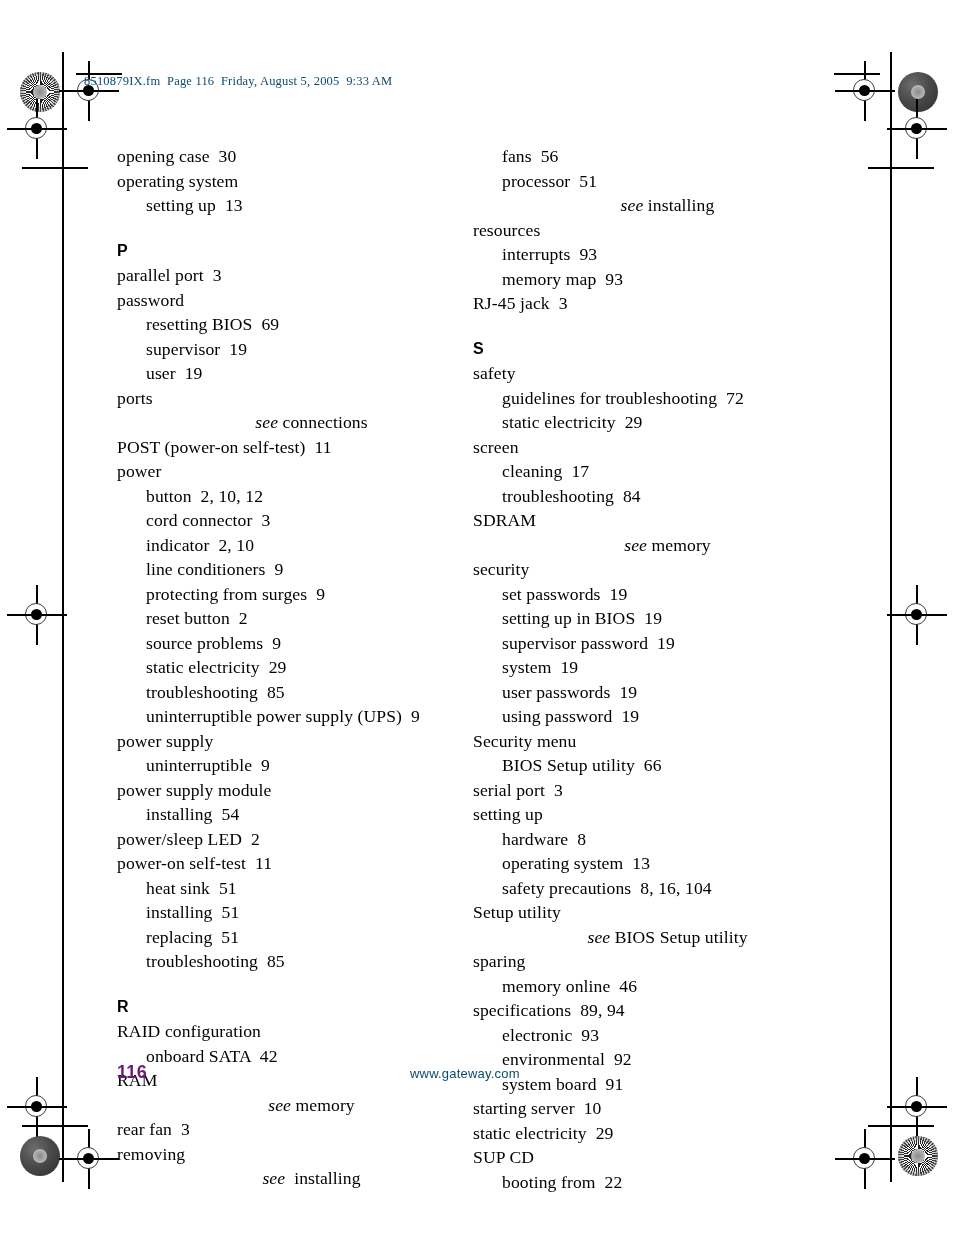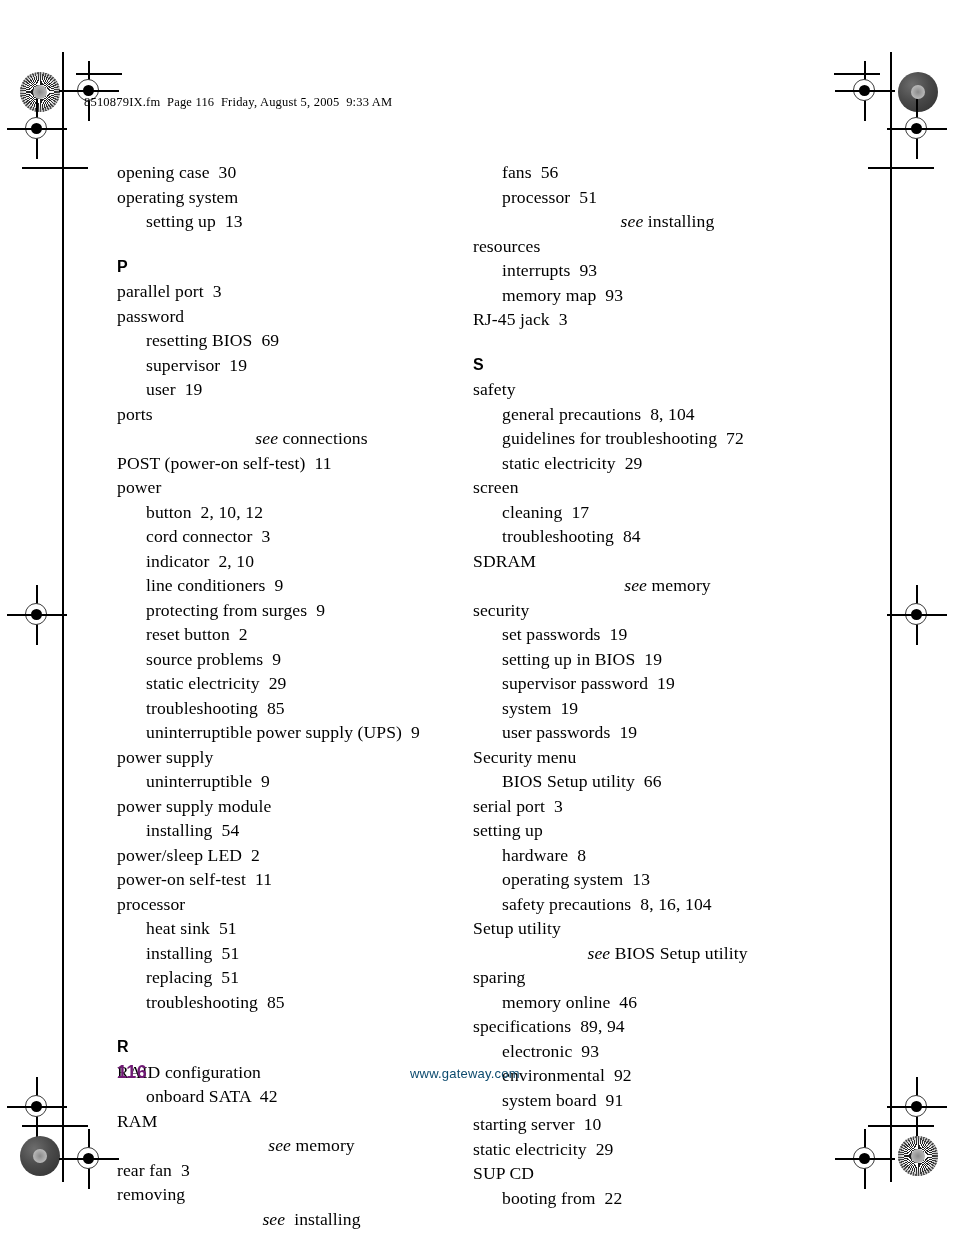--- a/index.html
+++ b/index.html
@@ -79,33 +79,33 @@
   .rule-v {
     position: absolute;
     width: 1.5px;
     background: #000;
   }
 
   
   .slug {
     position: absolute;
     left: 84px;
-    top: 95px;
+    top: 74px;
     font-family: "Liberation Serif", serif;
     font-size: 12.5px;
     letter-spacing: 0.2px;
-    color: #000000;
+    color: #0c4a6e;
     white-space: pre;
   }
 
   
   .columns {
     position: absolute;
     left: 0;
-    top: 160px;
+    top: 144px;
     width: 812px;
     height: 880px;
   }
   .col {
     position: absolute;
     top: 0;
     width: 360px;
   }
   .col-left  { left: 117px; }
   .col-right { left: 473px; }
@@ -244,21 +244,20 @@
       <div class="entry lvl1">source problems  9</div>
       <div class="entry lvl1">static electricity  29</div>
       <div class="entry lvl1">troubleshooting  85</div>
       <div class="entry lvl1">uninterruptible power supply (UPS)  9</div>
       <div class="entry lvl0">power supply</div>
       <div class="entry lvl1">uninterruptible  9</div>
       <div class="entry lvl0">power supply module</div>
       <div class="entry lvl1">installing  54</div>
       <div class="entry lvl0">power/sleep LED  2</div>
       <div class="entry lvl0">power-on self-test  11</div>
-      <div class="entry lvl0">processor</div>
       <div class="entry lvl1">heat sink  51</div>
       <div class="entry lvl1">installing  51</div>
       <div class="entry lvl1">replacing  51</div>
       <div class="entry lvl1">troubleshooting  85</div>
       <div class="letter-head spacer-before">R</div>
       <div class="entry lvl0">RAID configuration</div>
       <div class="entry lvl1">onboard SATA  42</div>
       <div class="entry lvl0">RAM</div>
       <div class="entry lvl2"><span class="see">see</span><span> memory</span></div>
       <div class="entry lvl0">rear fan  3</div>
@@ -268,34 +267,34 @@
   <div class="col col-right" id="col-right">
       <div class="entry lvl1">fans  56</div>
       <div class="entry lvl1">processor  51</div>
       <div class="entry lvl2"><span class="see">see</span><span> installing</span></div>
       <div class="entry lvl0">resources</div>
       <div class="entry lvl1">interrupts  93</div>
       <div class="entry lvl1">memory map  93</div>
       <div class="entry lvl0">RJ-45 jack  3</div>
       <div class="letter-head spacer-before">S</div>
       <div class="entry lvl0">safety</div>
-      <div class="entry lvl1">general precautions  8, 104</div>
       <div class="entry lvl1">guidelines for troubleshooting  72</div>
       <div class="entry lvl1">static electricity  29</div>
       <div class="entry lvl0">screen</div>
       <div class="entry lvl1">cleaning  17</div>
       <div class="entry lvl1">troubleshooting  84</div>
       <div class="entry lvl0">SDRAM</div>
       <div class="entry lvl2"><span class="see">see</span><span> memory</span></div>
       <div class="entry lvl0">security</div>
       <div class="entry lvl1">set passwords  19</div>
       <div class="entry lvl1">setting up in BIOS  19</div>
       <div class="entry lvl1">supervisor password  19</div>
       <div class="entry lvl1">system  19</div>
       <div class="entry lvl1">user passwords  19</div>
+      <div class="entry lvl1">using password  19</div>
       <div class="entry lvl0">Security menu</div>
       <div class="entry lvl1">BIOS Setup utility  66</div>
       <div class="entry lvl0">serial port  3</div>
       <div class="entry lvl0">setting up</div>
       <div class="entry lvl1">hardware  8</div>
       <div class="entry lvl1">operating system  13</div>
       <div class="entry lvl1">safety precautions  8, 16, 104</div>
       <div class="entry lvl0">Setup utility</div>
       <div class="entry lvl2"><span class="see">see</span><span> BIOS Setup utility</span></div>
       <div class="entry lvl0">sparing</div>

